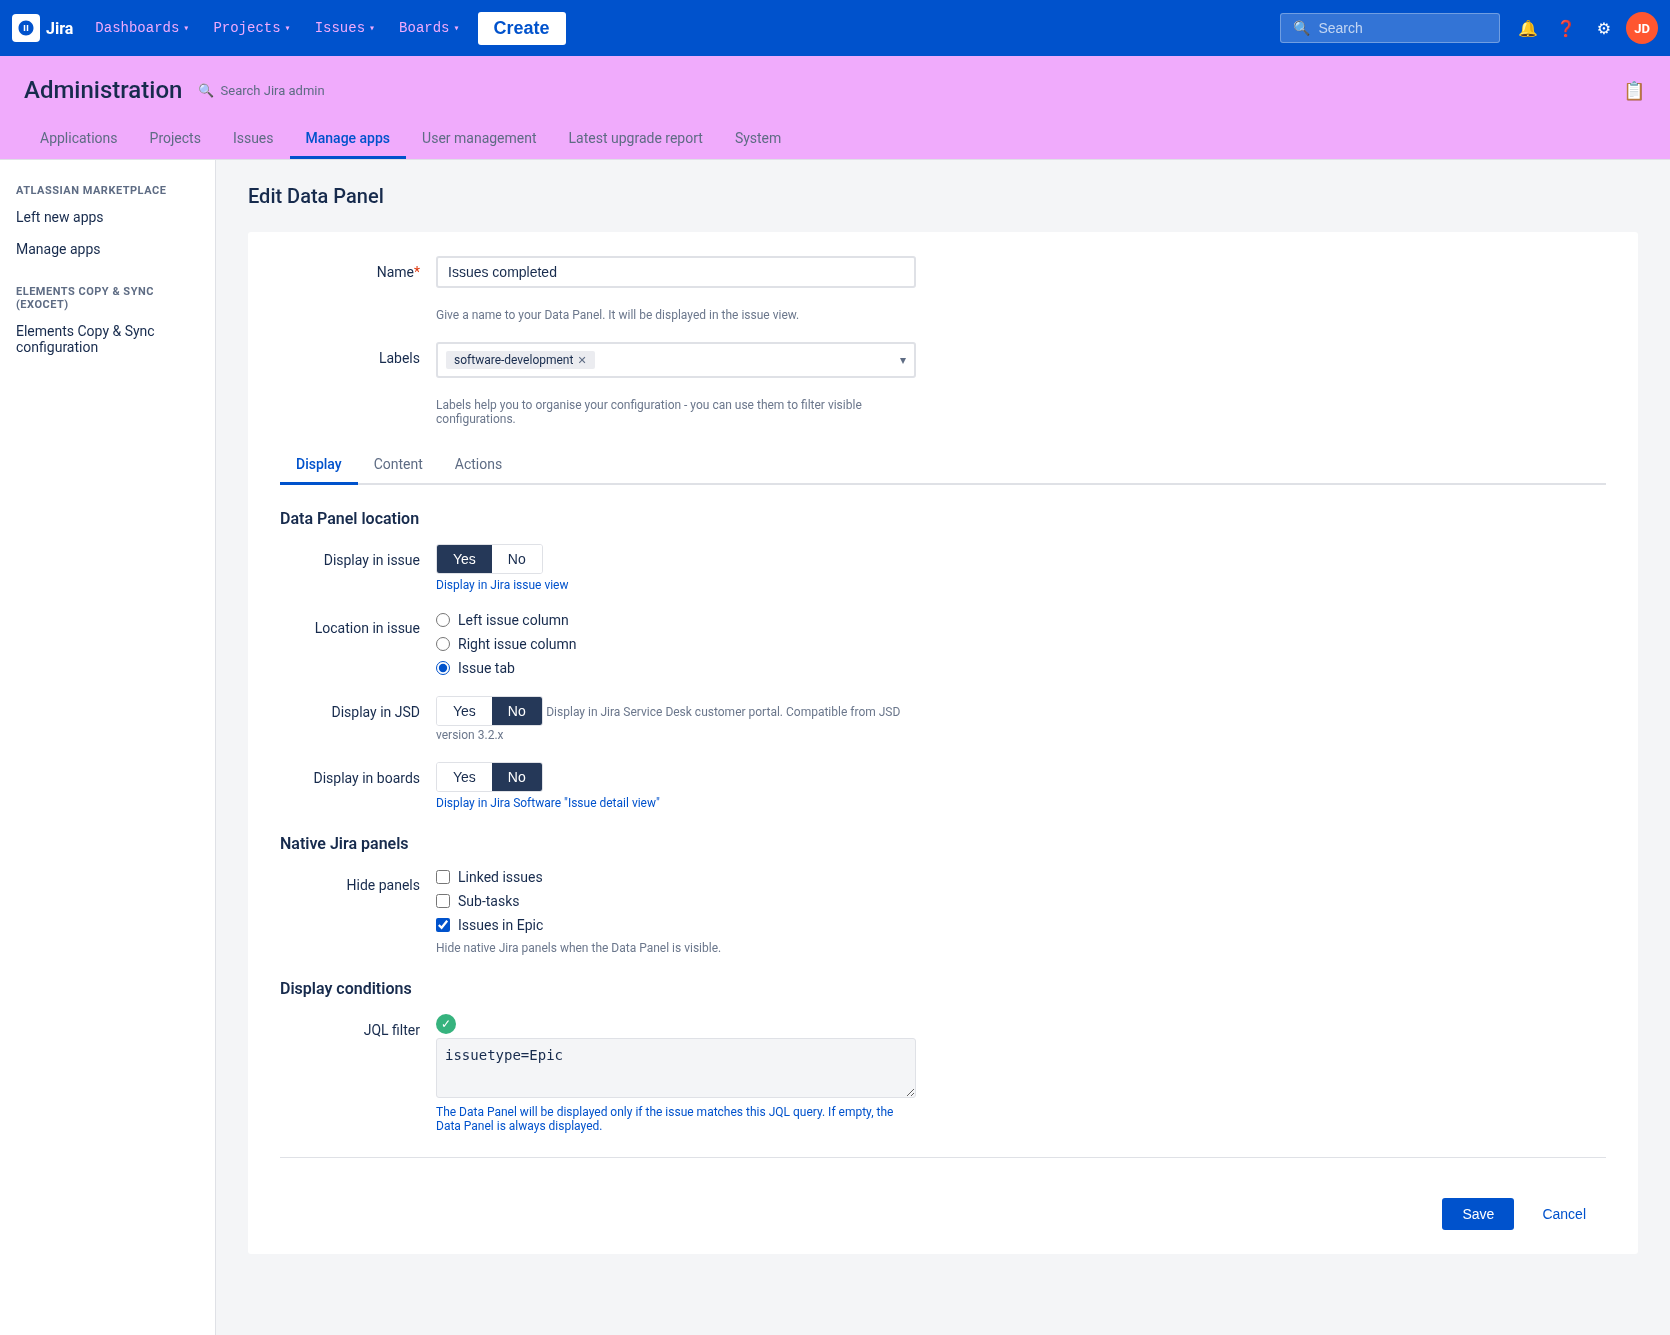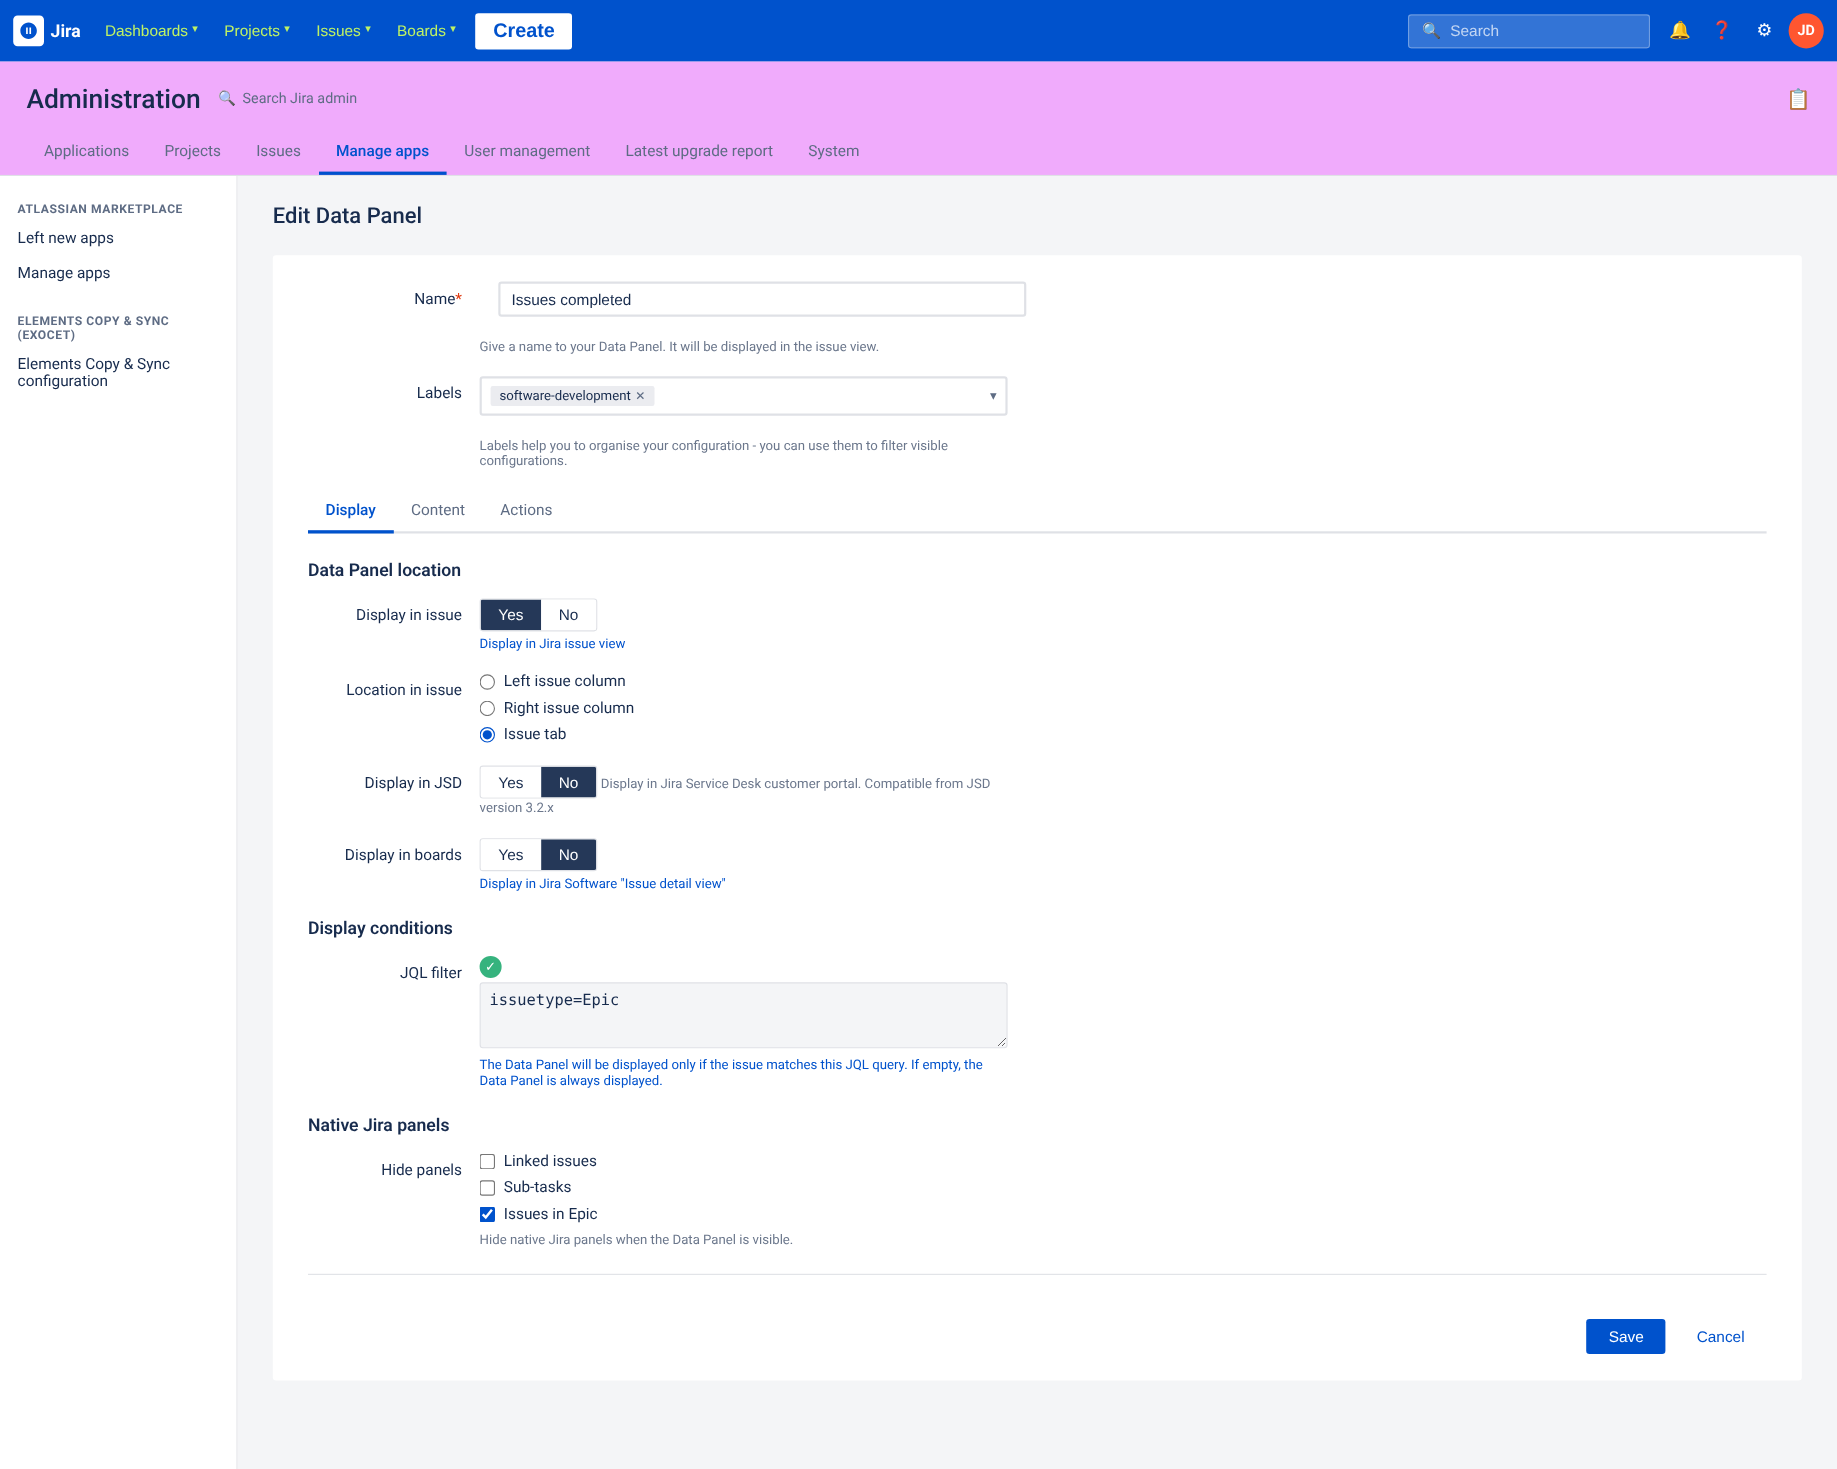--- a/index.html
+++ b/index.html
@@ -28,27 +28,29 @@
       height: 28px;
       background: white;
       border-radius: 4px;
       display: flex;
       align-items: center;
       justify-content: center;
     }
     .nav-btn {
       background: none;
       border: none;
-      color: #bef264;
+      color: #f0abfc;
       cursor: pointer;
       padding: 4px 10px;
       border-radius: 3px;
       font-size: 14px;
       display: flex;
+      align-items: center;
       gap: 4px;
+      font-family: Liberation Mono, monospace;
     }
     .nav-create-btn {
       background: white;
       color: #0052cc;
       border: none;
       border-radius: 3px;
       padding: 6px 16px;
       font-size: 18px;
       font-weight: 600;
       cursor: pointer;
@@ -233,21 +235,20 @@
       max-width: 480px;
     }
     .form-input {
       width: 100%;
       border: 2px solid #dfe1e6;
       border-radius: 3px;
       padding: 6px 10px;
       font-size: 14px;
       color: #172b4d;
       outline: none;
-      margin-left: 17px;
     }
     .form-hint {
       font-size: 12px;
       color: #6b778c;
       margin-top: 20px;
     }
 
     
     .labels-select {
       display: flex;
@@ -602,33 +603,20 @@
             <div class="btn-toggle">
               <button class="toggle-btn">Yes</button>
               <button class="toggle-btn active">No</button>
             </div>
             <span class="field-hint-link">Display in Jira Software "Issue detail view"</span>
           </div>
         </div>
       </div>
 
       <div class="section-block">
-        <div class="section-title">Display conditions</div>
-
-        <div class="form-row">
-          <div class="form-label">JQL filter</div>
-          <div class="form-field">
-            <div class="jql-status-icon">✓</div>
-            <textarea class="jql-textarea" style="">issuetype=Epic</textarea>
-            <div class="jql-hint">The Data Panel will be displayed only if the issue matches this JQL query. If empty, the Data Panel is always displayed.</div>
-          </div>
-        </div>
-      </div>
-
-      <div class="section-block">
         <div class="section-title">Native Jira panels</div>
 
         <div class="form-row">
           <div class="form-label">Hide panels</div>
           <div class="form-field">
             <div class="checkbox-group">
               <label class="checkbox-item">
                 <input type="checkbox" style="">
                 <span class="checkbox-label">Linked issues</span>
               </label>
@@ -639,20 +627,33 @@
               <label class="checkbox-item">
                 <input type="checkbox" checked="" style="">
                 <span class="checkbox-label">Issues in Epic</span>
               </label>
             </div>
             <div class="form-hint" style="margin-top:8px;">Hide native Jira panels when the Data Panel is visible.</div>
           </div>
         </div>
       </div>
 
+      <div class="section-block">
+        <div class="section-title">Display conditions</div>
+
+        <div class="form-row">
+          <div class="form-label">JQL filter</div>
+          <div class="form-field">
+            <div class="jql-status-icon">✓</div>
+            <textarea class="jql-textarea" style="">issuetype=Epic</textarea>
+            <div class="jql-hint">The Data Panel will be displayed only if the issue matches this JQL query. If empty, the Data Panel is always displayed.</div>
+          </div>
+        </div>
+      </div>
+
       <hr class="divider">
 
       <div class="form-footer">
         <button class="btn-save">Save</button>
         <button class="btn-cancel">Cancel</button>
       </div>
 
     </div>
   </main>
 </div>

